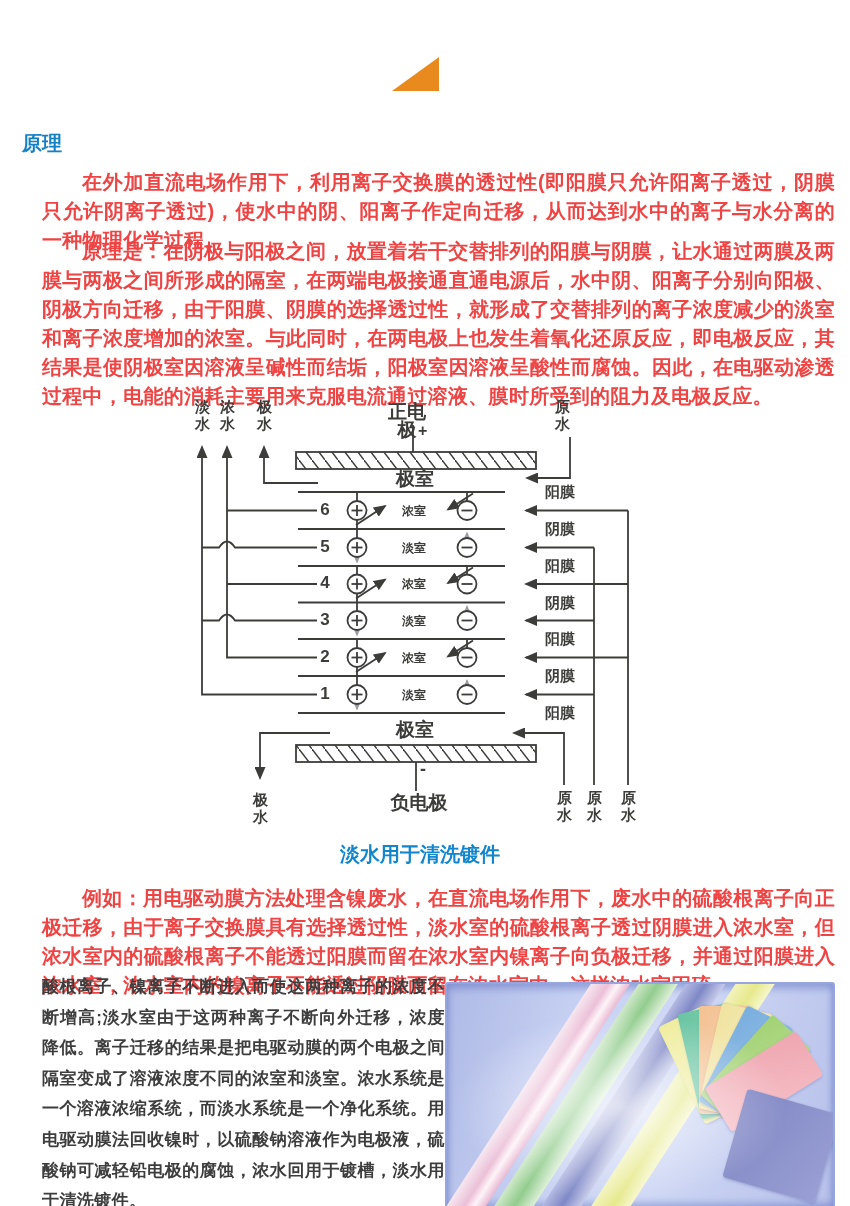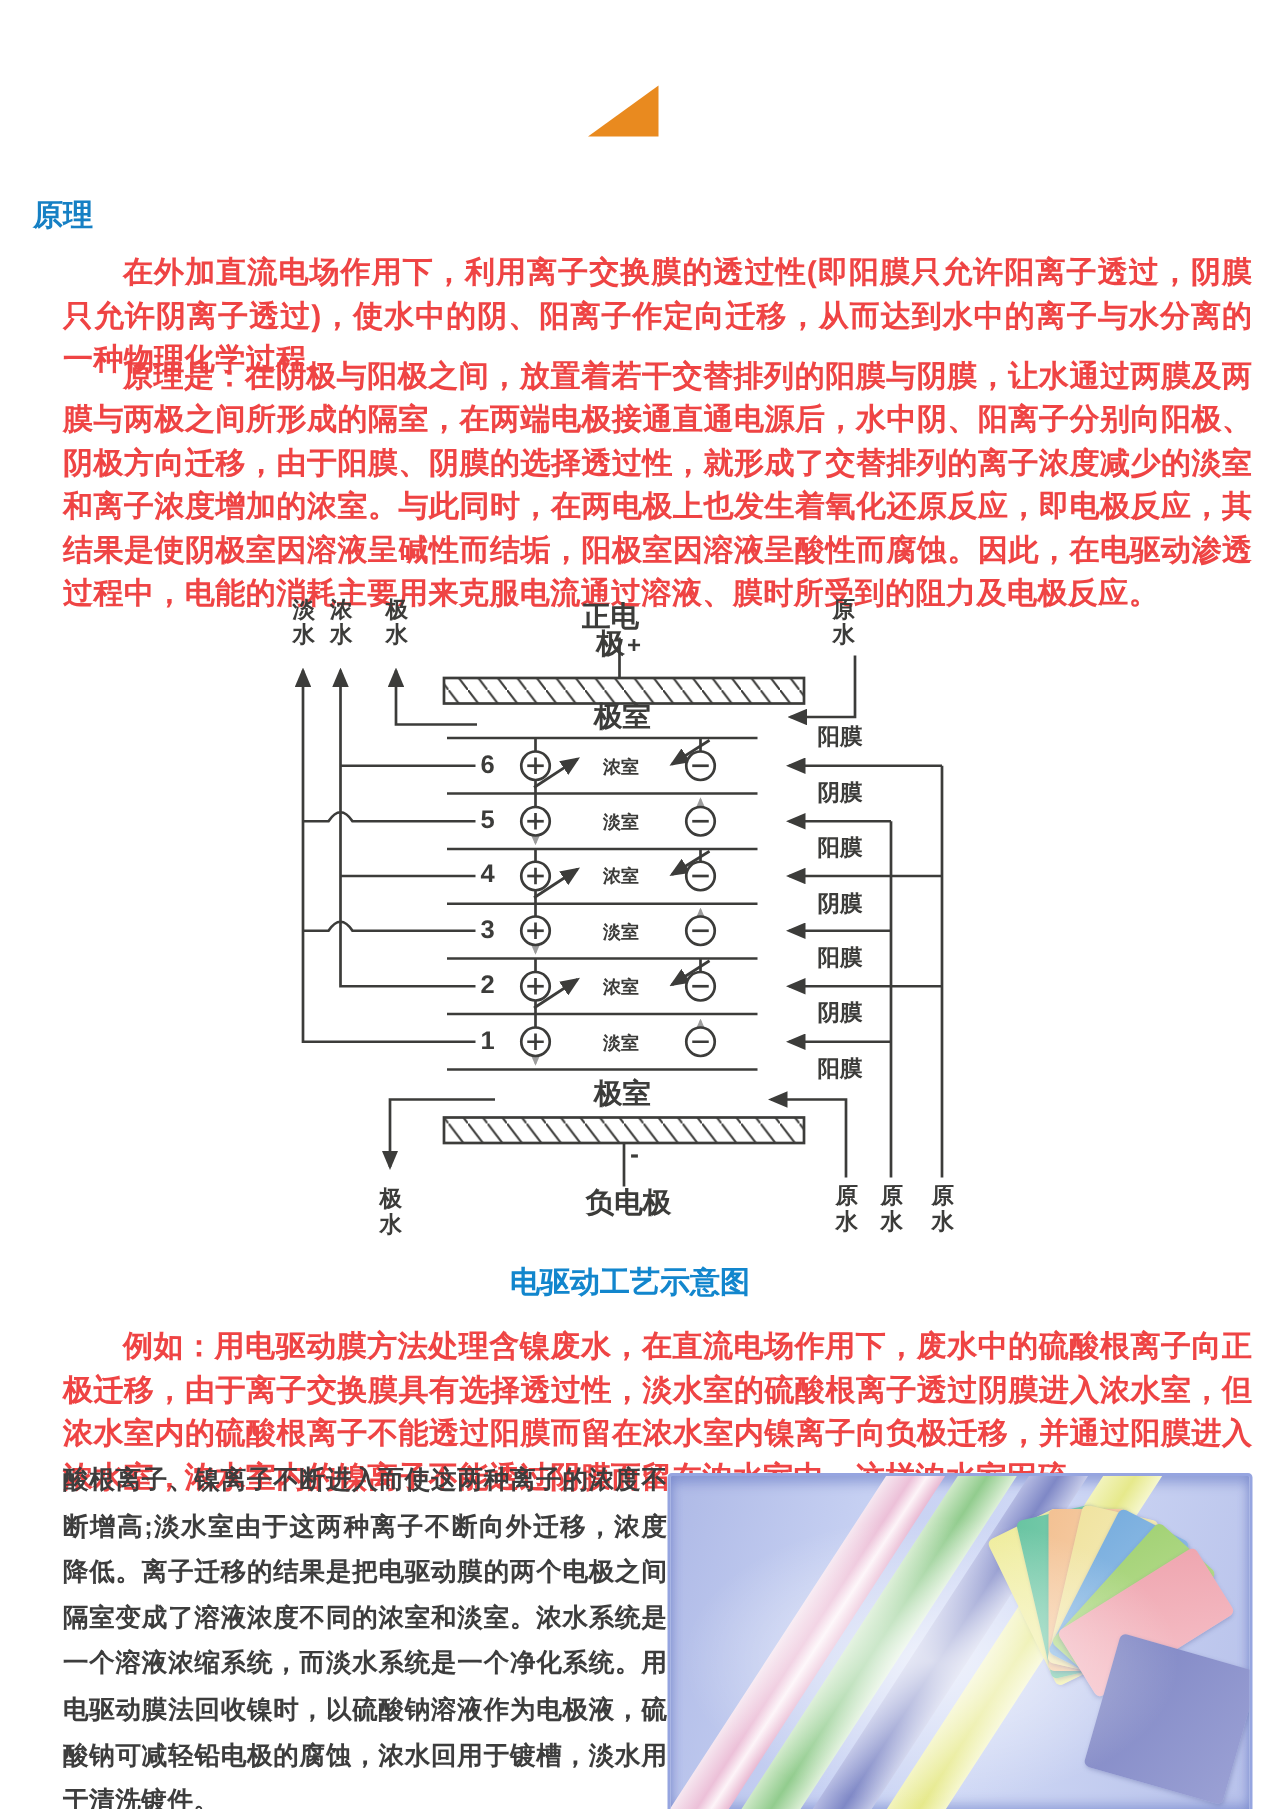--- a/index.html
+++ b/index.html
@@ -234,21 +234,21 @@
 
     <div class="dlabel" style="left:388px;top:329px;width:54px;">极室</div>
     <div class="dlabel" style="left:420px;top:368px;font-size:18px;">-</div>
     <div class="dlabel" style="left:390px;top:402px;width:58px;">负电极</div>
     <div class="vlabel" style="left:252px;top:400px;">极水</div>
     <div class="vlabel" style="left:556px;top:398px;">原水</div>
     <div class="vlabel" style="left:586px;top:398px;">原水</div>
     <div class="vlabel" style="left:620px;top:398px;">原水</div>
   </div>
 
-  <div class="abs caption">电驱动工艺示意图</div>
+  <div class="abs caption">淡水用于清洗镀件</div>
 
   <p class="abs para p3">例如：用电驱动膜方法处理含镍废水，在直流电场作用下，废水中的硫酸根离子向正极迁移，由于离子交换膜具有选择透过性，淡水室的硫酸根离子透过阴膜进入浓水室，但浓水室内的硫酸根离子不能透过阳膜而留在浓水室内镍离子向负极迁移，并通过阳膜进入浓水室，浓水室内的镍离子不能透过阴膜而留在浓水室中。这样浓水室因硫</p>
   <div class="abs wraprow">
     <p class="wraptext" style="text-indent:0;">酸根离子、镍离子不断进入而使这两种离子的浓度不断增高;淡水室由于这两种离子不断向外迁移，浓度降低。离子迁移的结果是把电驱动膜的两个电极之间隔室变成了溶液浓度不同的浓室和淡室。浓水系统是一个溶液浓缩系统，而淡水系统是一个净化系统。用电驱动膜法回收镍时，以硫酸钠溶液作为电极液，硫酸钠可减轻铅电极的腐蚀，浓水回用于镀槽，淡水用于清洗镀件。</p>
     <div class="photo">
       <div class="roll roll1"></div>
       <div class="roll roll2"></div>
       <div class="roll roll3"></div>
       <div class="roll roll4"></div>
       <div class="sheet s1"></div>

